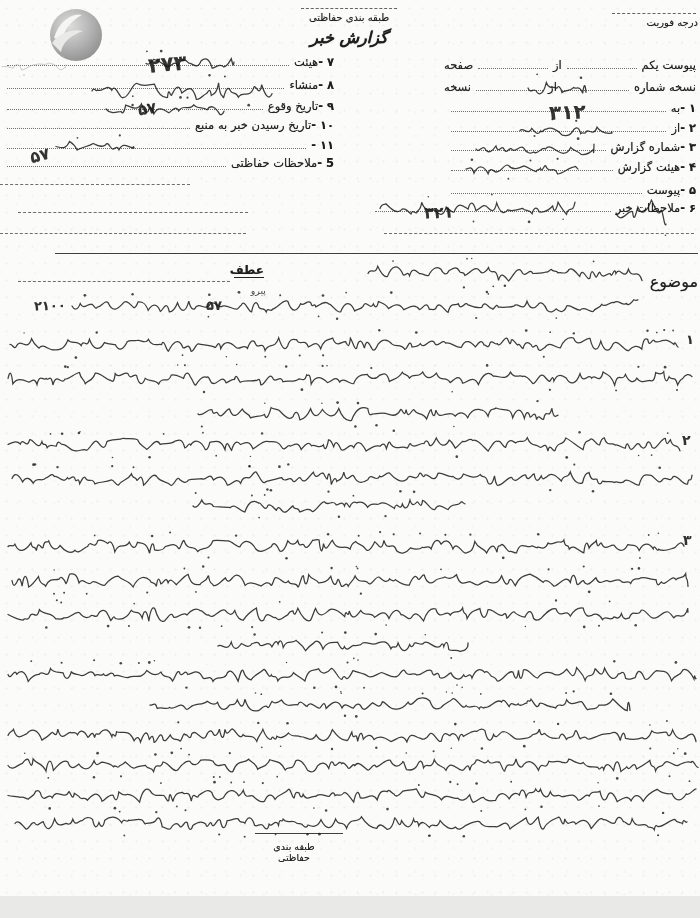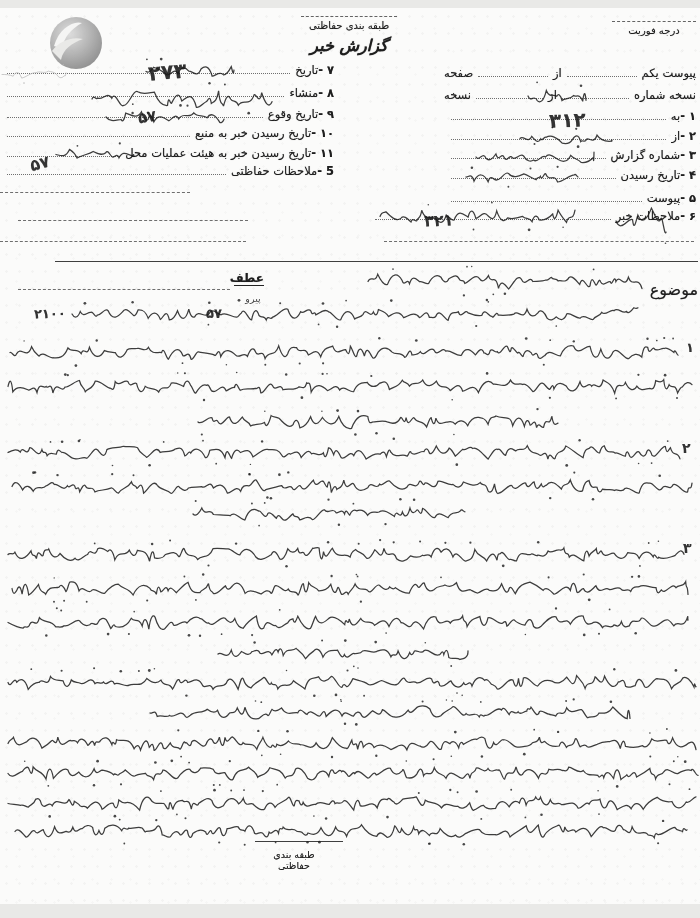--- a/index.html
+++ b/index.html
@@ -1,47 +1,47 @@
 <!DOCTYPE html>
 <html lang="fa" dir="rtl"><head>
 <meta charset="utf-8">
 <style>
   html,body{margin:0;padding:0;background:#e9e9e7;}
   .page{
-    position:relative;width:700px;height:896px;margin:8px auto;
+    position:relative;width:700px;height:896px;margin:0 auto;
     background:#fbfbfa;
     background-image:
       radial-gradient(rgba(0,0,0,0.030) 1px, transparent 1.3px),
       radial-gradient(rgba(0,0,0,0.018) 1px, transparent 1.3px);
     background-size:13px 17px, 19px 23px;
     background-position:0 0, 7px 9px;
     font-family:"DejaVu Sans",sans-serif;
     direction:rtl;color:#1e1e1e;overflow:hidden;
   }
   .hdr{position:absolute;left:299px;top:8px;width:100px;text-align:center;}
   .overline{border-top:1.2px dashed #3f3f3f;width:96%;margin:0 auto 3px auto;opacity:.8;}
   .cls{font-size:10px;white-space:nowrap;text-shadow:0 0 .7px rgba(20,20,20,.5);}
   .ttl{font-size:16px;font-weight:bold;margin-top:5px;letter-spacing:.5px;white-space:nowrap;
        text-shadow:0 0 .8px rgba(0,0,0,.6);font-style:italic;}
   .urg{position:absolute;left:610px;top:13px;width:88px;text-align:center;}
-  .urg .cls{font-size:10px;}
+  .urg .cls{font-size:10px;text-align:right;}
   .frow{position:absolute;display:flex;align-items:flex-end;height:17px;
         font-size:11.5px;white-space:nowrap;}
   .fnum{font-weight:bold;text-shadow:0 0 .6px rgba(20,20,20,.5);}
   .flabel{text-shadow:0 0 .7px rgba(20,20,20,.5);}
   .leader{flex:1 1 auto;border-bottom:1.2px dotted #575757;margin:0 5px 3px 5px;
           min-width:8px;opacity:.85;}
   .hline{position:absolute;border-top:1.2px dashed #4c4c4c;opacity:.8;height:0;}
   .solidline{position:absolute;border-top:1.4px solid #2a2a2a;opacity:.9;height:0;}
   .subj-label{position:absolute;left:660px;top:272px;width:38px;font-size:16px;
               text-shadow:0 0 .7px rgba(20,20,20,.5);}
   .atf{position:absolute;left:234px;top:263px;width:30px;text-align:center;
        font-size:12px;font-weight:bold;border-bottom:1.6px solid #222;
        text-shadow:0 0 .7px rgba(20,20,20,.5);}
-  .peyro{position:absolute;left:240px;top:285px;width:26px;text-align:center;
+  .peyro{position:absolute;left:240px;top:285px;width:26px;
          font-size:9.5px;opacity:.85;}
   .footer{position:absolute;left:256px;top:841px;width:76px;text-align:center;
           font-size:9.5px;text-shadow:0 0 .6px rgba(20,20,20,.5);}
   .u-line{position:absolute;border-top:1.6px solid #1d1d1d;opacity:.85;height:0;}
   .hw-num{position:absolute;color:#181818;font-weight:bold;opacity:.88;direction:rtl;
           text-shadow:0 .3px .5px rgba(0,0,0,.35);transform-origin:center;white-space:nowrap;}
   #hw-svg{position:absolute;left:0;top:0;pointer-events:none;}
   .logo{position:absolute;left:34px;top:6px;opacity:.85;}
 </style>
 </head>
@@ -97,57 +97,56 @@
     <span class="flabel">از</span>
     <span class="leader"></span>
   </div>
   <div class="frow" style="top:137px;left:446px;width:250px;">
     <span class="fnum">۳ -</span>
     <span class="flabel">شماره گزارش</span>
     <span class="leader"></span>
   </div>
   <div class="frow" style="top:157px;left:446px;width:250px;">
     <span class="fnum">۴ -</span>
-    <span class="flabel">تاریخ رسیدن</span>
+    <span class="flabel">هیئت گزارش</span>
     <span class="leader"></span>
   </div>
   <div class="frow" style="top:180px;left:446px;width:250px;">
     <span class="fnum">۵ -</span>
     <span class="flabel">پیوست</span>
     <span class="leader"></span>
   </div>
   <div class="frow" style="top:198px;left:370px;width:326px;">
     <span class="fnum">۶ -</span>
     <span class="flabel">ملاحظات خبر</span>
     <span class="leader"></span>
   </div>
 
   <div class="frow" style="top:52px;left:2px;width:332px;">
     <span class="fnum">۷ -</span>
-    <span class="flabel">تاریخ</span>
+    <span class="flabel">هیئت</span>
     <span class="leader"></span>
   </div>
   <div class="frow" style="top:75px;left:2px;width:332px;">
     <span class="fnum">۸ -</span>
     <span class="flabel">منشاء</span>
     <span class="leader"></span>
   </div>
   <div class="frow" style="top:96px;left:2px;width:332px;">
     <span class="fnum">۹ -</span>
     <span class="flabel">تاریخ وقوع</span>
     <span class="leader"></span>
   </div>
   <div class="frow" style="top:115px;left:2px;width:332px;">
     <span class="fnum">۱۰ -</span>
     <span class="flabel">تاریخ رسیدن خبر به منبع</span>
     <span class="leader"></span>
   </div>
   <div class="frow" style="top:135px;left:2px;width:332px;">
     <span class="fnum">۱۱ -</span>
-    <span class="flabel">تاریخ رسیدن خبر به هیئت عملیات محل</span>
     <span class="leader"></span>
   </div>
   <div class="frow" style="top:153px;left:2px;width:332px;">
     <span class="fnum">5 -</span>
     <span class="flabel">ملاحظات حفاظتی</span>
     <span class="leader"></span>
   </div>
 
   <div class="hline" style="top:184px;left:0;width:190px;"></div>
   <div class="hline" style="top:212px;left:18px;width:230px;"></div>

